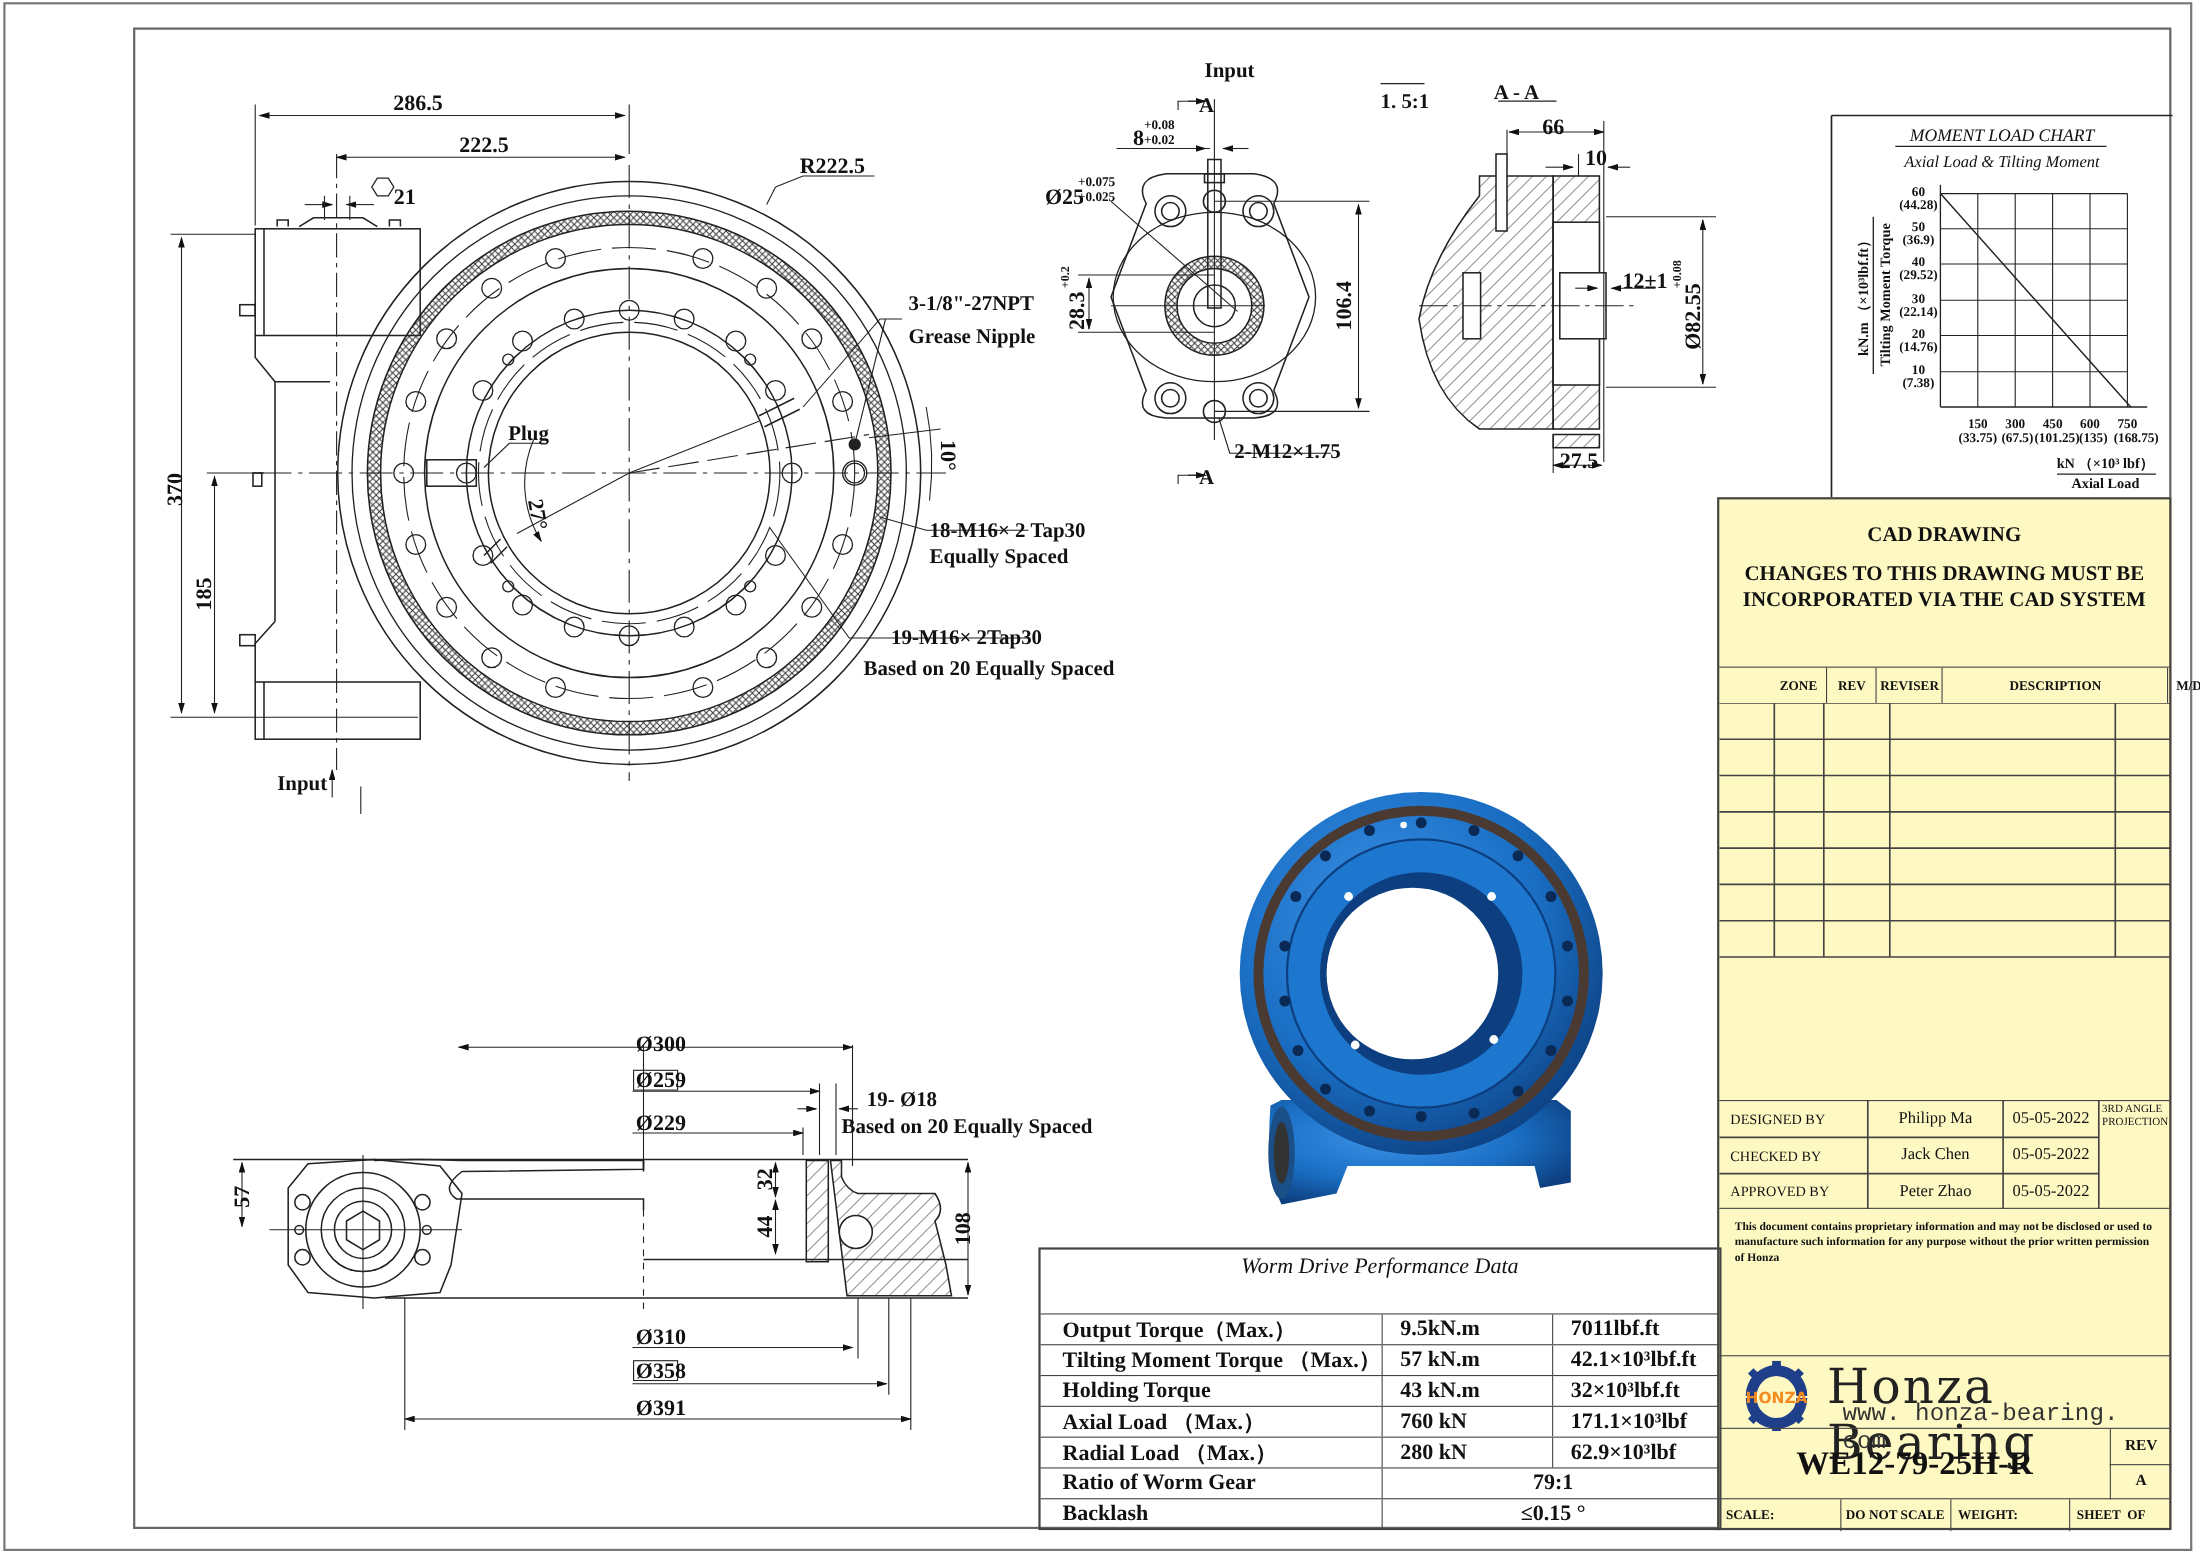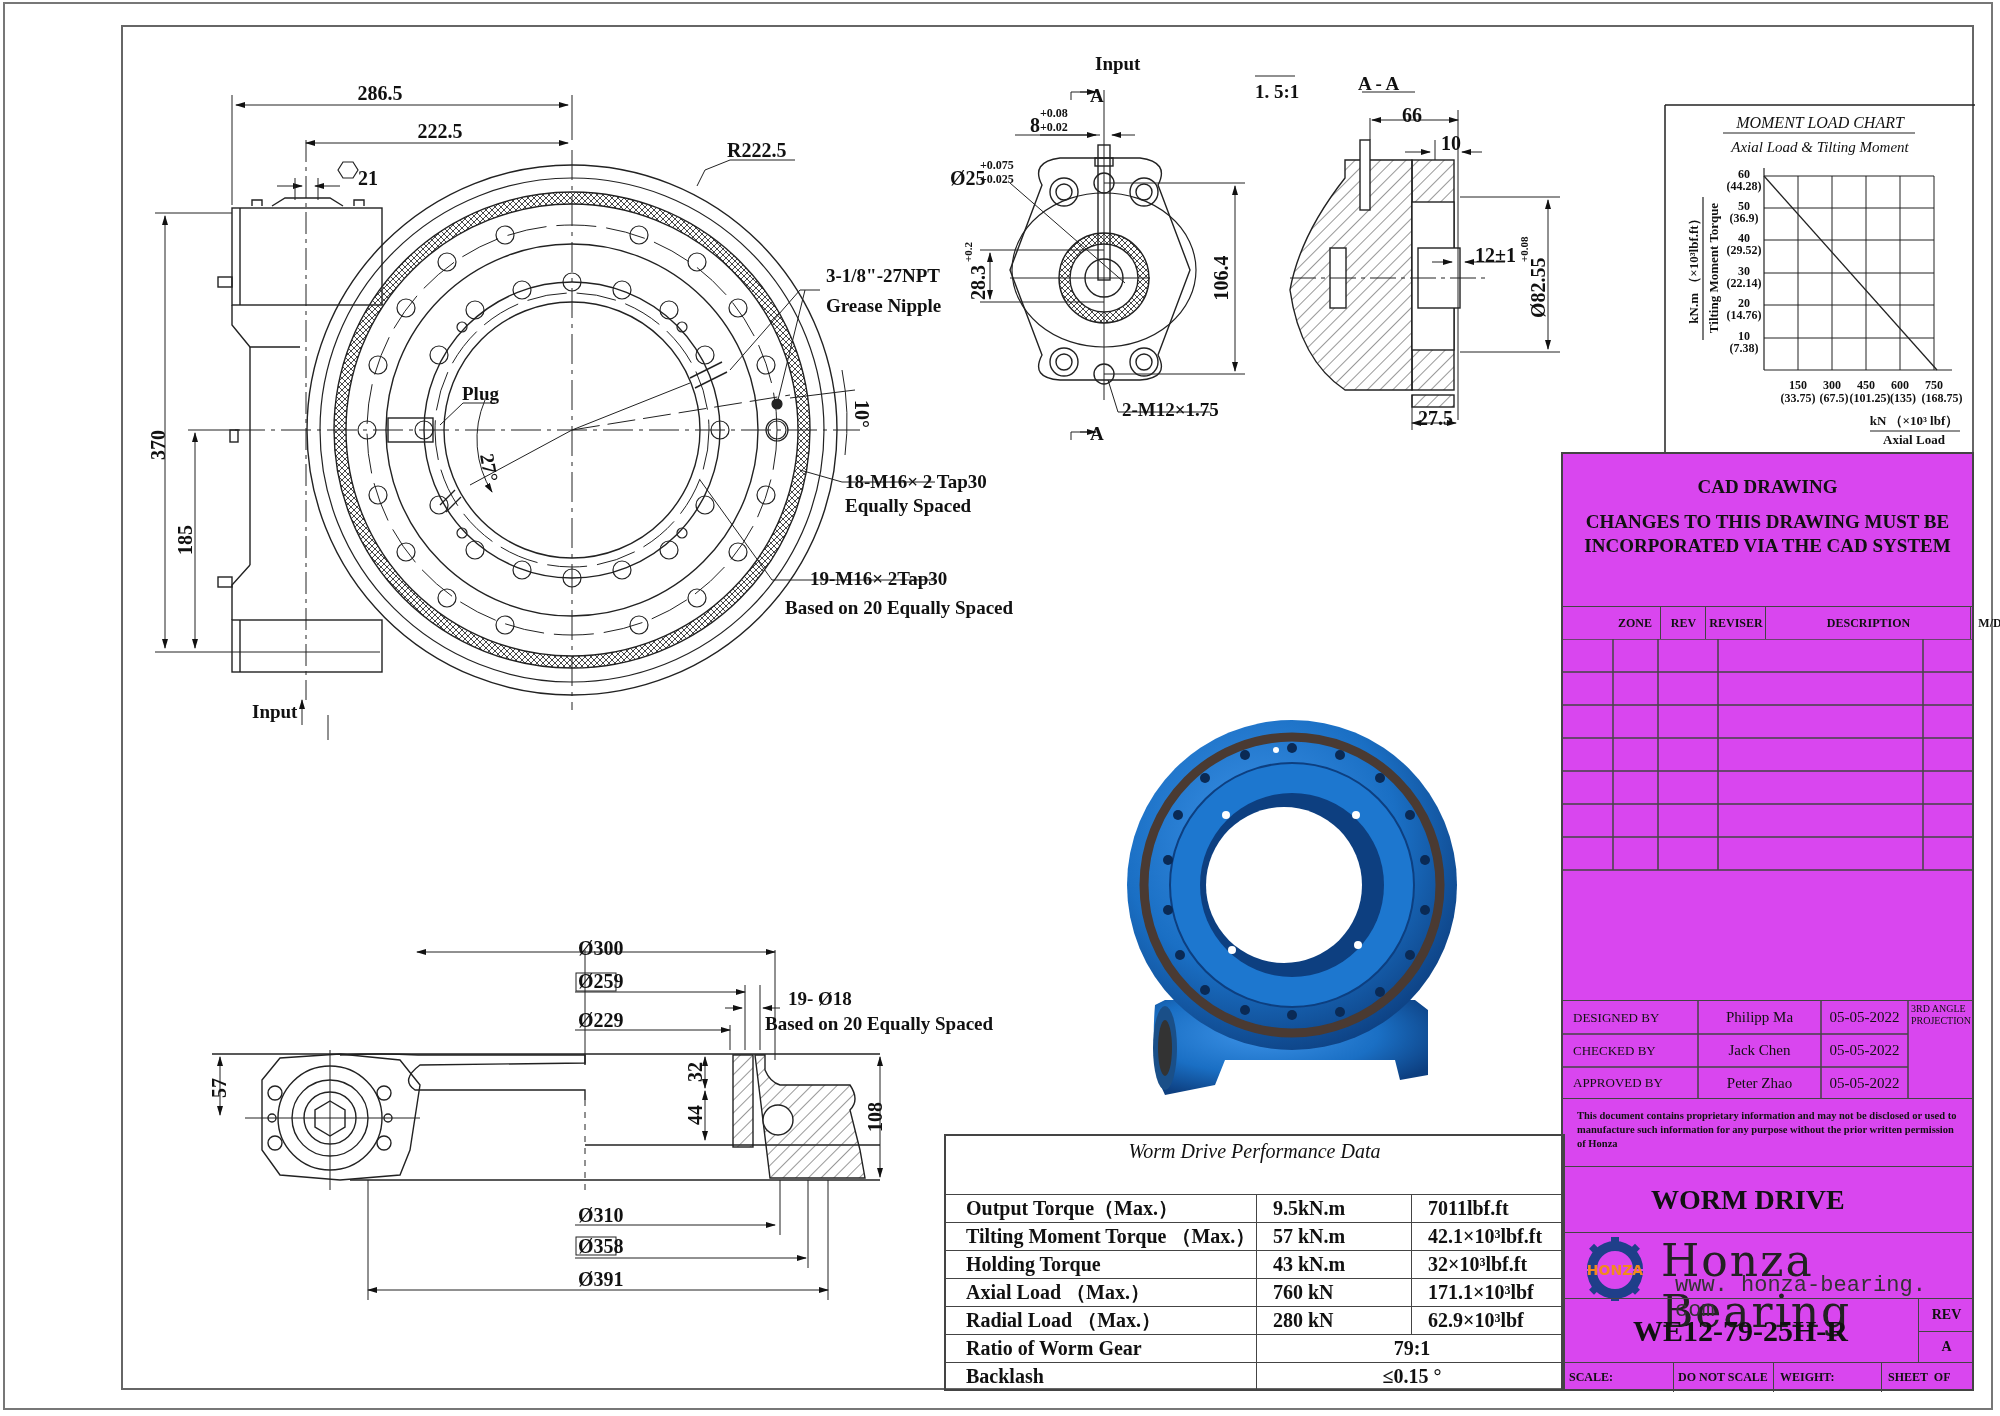--- a/index.html
+++ b/index.html
@@ -5,21 +5,21 @@
   html,body{margin:0;padding:0;background:#fff;}
   body{width:2000px;height:1416px;position:relative;overflow:hidden;font-family:"Liberation Serif","DejaVu Serif",serif;color:#111;}
   .abs{position:absolute;}
   .outer-frame{left:3px;top:2px;width:1990px;height:1408px;border:2px solid #777;box-sizing:border-box;}
   .inner-frame{left:121px;top:25px;width:1853px;height:1365px;border:2px solid #666;box-sizing:border-box;}
   svg.drawing{position:absolute;left:0;top:0;width:2000px;height:1416px;}
   svg text{font-family:"Liberation Serif","DejaVu Serif",serif;fill:#111;}
   .dim{font-size:20px;font-weight:bold;}
   .lbl{font-size:19px;font-weight:bold;}
   
-  .tb{border:2px solid #444;box-sizing:border-box;background:#d946ef;}
+  .tb{border:2px solid #444;box-sizing:border-box;background:#fef9c3;}
   .perf-table{left:944px;top:1134px;width:621px;height:257px;border:2px solid #444;box-sizing:border-box;}
   .perf-row{position:absolute;left:0;width:100%;border-top:1.5px solid #444;box-sizing:border-box;font-size:20px;}
   .perf-title{font-style:italic;font-size:20px;text-align:center;line-height:30px;height:30px;}
   .pc{position:absolute;top:0;height:100%;display:flex;align-items:center;box-sizing:border-box;}
   .pc.l{left:20px;font-weight:bold;}
   .pc.v1{left:310px;width:155px;border-left:1.5px solid #444;padding-left:16px;font-weight:bold;}
   .pc.v2{left:465px;width:156px;border-left:1.5px solid #444;padding-left:16px;font-weight:bold;}
   .pc.span{left:310px;width:311px;border-left:1.5px solid #444;justify-content:center;font-weight:bold;}
   .brand-name{font-family:"DejaVu Serif",serif;font-size:44px;letter-spacing:2px;color:#222;}
   .brand-url{font-family:"Liberation Mono",monospace;font-size:22px;color:#333;}
@@ -485,21 +485,20 @@
     <div class="abs" style="left:258px;top:0;width:87px;height:33px;display:flex;align-items:center;justify-content:center;font-size:15px;">05-05-2022</div>
     <div class="abs" style="left:10px;top:33px;height:33px;display:flex;align-items:center;">CHECKED BY</div>
     <div class="abs" style="left:135px;top:33px;width:123px;height:33px;display:flex;align-items:center;justify-content:center;font-size:15px;">Jack Chen</div>
     <div class="abs" style="left:258px;top:33px;width:87px;height:33px;display:flex;align-items:center;justify-content:center;font-size:15px;">05-05-2022</div>
     <div class="abs" style="left:10px;top:66px;height:32px;display:flex;align-items:center;">APPROVED BY</div>
     <div class="abs" style="left:135px;top:66px;width:123px;height:32px;display:flex;align-items:center;justify-content:center;font-size:15px;">Peter Zhao</div>
     <div class="abs" style="left:258px;top:66px;width:87px;height:32px;display:flex;align-items:center;justify-content:center;font-size:15px;">05-05-2022</div>
     <div class="abs" style="left:348px;top:2px;width:62px;font-size:10px;line-height:12px;">3RD ANGLE PROJECTION</div>
   </div>
   <div class="abs" style="left:0;top:644px;width:100%;height:68px;border-top:1.5px solid #444;box-sizing:border-box;padding:10px 12px 0 14px;font-size:10.5px;font-weight:bold;line-height:14px;">This document contains proprietary information and may not be disclosed or used to manufacture such information for any purpose without the prior written permission of Honza</div>
-  <div class="abs" style="left:0;top:712px;width:100%;height:66px;border-top:1.5px solid #444;display:flex;align-items:center;padding-left:88px;box-sizing:border-box;font-size:28px;font-weight:bold;">WORM DRIVE</div>
   <div class="abs" style="left:0;top:778px;width:100%;height:66px;border-top:1.5px solid #444;">
     <svg class="abs" style="left:20px;top:4px" width="64" height="64" viewBox="0 0 64 64">
       <g fill="#1f3f8a">
         <path d="M32,4 A28,28 0 0 1 60,32 L50,32 A18,18 0 0 0 14,32 L4,32 A28,28 0 0 1 32,4 Z"></path>
         <path d="M4,34 L14,34 A18,18 0 0 0 50,34 L60,34 A28,28 0 0 1 4,34 Z"></path>
         <rect x="28" y="0" width="8" height="6"></rect>
           <rect x="28" y="58" width="8" height="6"></rect>
         <rect x="8" y="8" width="7" height="7" transform="rotate(45 11 11)"></rect>
           <rect x="49" y="8" width="7" height="7" transform="rotate(45 52 11)"></rect>
         <rect x="8" y="49" width="7" height="7" transform="rotate(45 11 52)"></rect>

